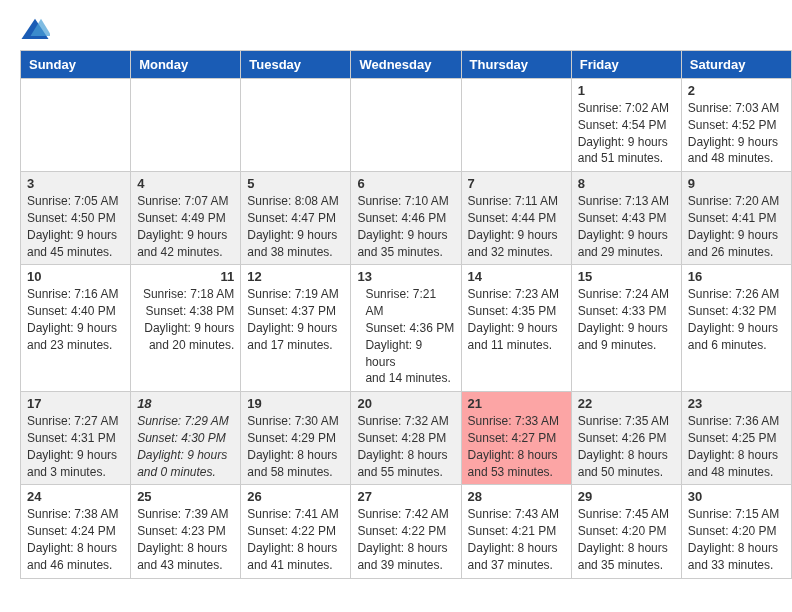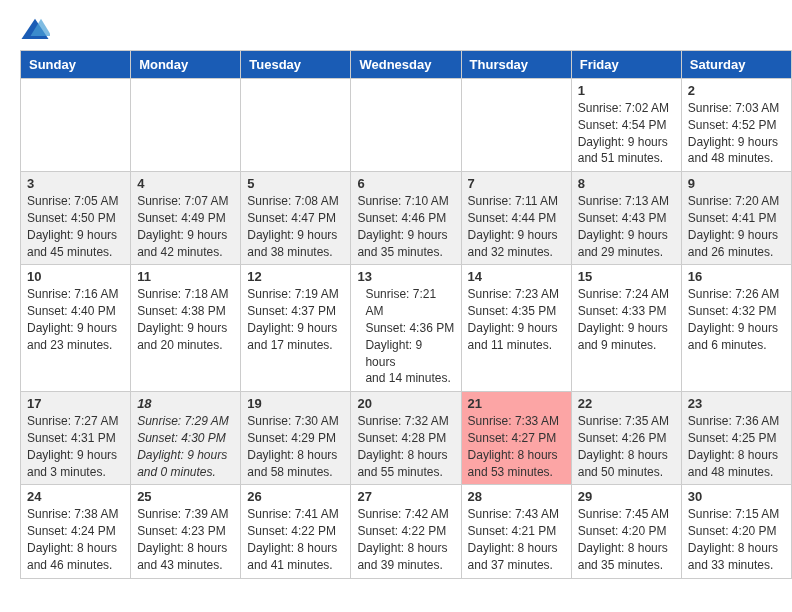--- a/index.html
+++ b/index.html
@@ -99,21 +99,21 @@
           </td>
           <td style="background: rgb(240, 240, 240);">
             <span class="day-num">4</span>
             <div class="day-info" style="white-space: pre-line;">Sunrise: 7:07 AM
 Sunset: 4:49 PM
 Daylight: 9 hours
 and 42 minutes.</div>
           </td>
           <td style="background: rgb(240, 240, 240);">
             <span class="day-num">5</span>
-            <div class="day-info" style="white-space: pre-line;">Sunrise: 7:08 AM
+            <div class="day-info" style="white-space: pre-line;">Sunrise: 8:08 AM
 Sunset: 4:47 PM
 Daylight: 9 hours
 and 38 minutes.</div>
           </td>
           <td style="background: rgb(240, 240, 240);">
             <span class="day-num">6</span>
             <div class="day-info" style="white-space: pre-line;">Sunrise: 7:10 AM
 Sunset: 4:46 PM
 Daylight: 9 hours
 and 35 minutes.</div>
@@ -141,21 +141,21 @@
           </td>
         </tr>
         <tr>
           <td style="background: rgb(255, 255, 255);">
             <span class="day-num">10</span>
             <div class="day-info" style="white-space: pre-line;">Sunrise: 7:16 AM
 Sunset: 4:40 PM
 Daylight: 9 hours
 and 23 minutes.</div>
           </td>
-          <td style="background: rgb(255, 255, 255);">
+          <td style="background: rgb(255, 255, 255); text-align: right;">
             <span class="day-num">11</span>
             <div class="day-info" style="white-space: pre-line;">Sunrise: 7:18 AM
 Sunset: 4:38 PM
 Daylight: 9 hours
 and 20 minutes.</div>
           </td>
           <td style="background: rgb(255, 255, 255);">
             <span class="day-num">12</span>
             <div class="day-info" style="white-space: pre-line;">Sunrise: 7:19 AM
 Sunset: 4:37 PM

